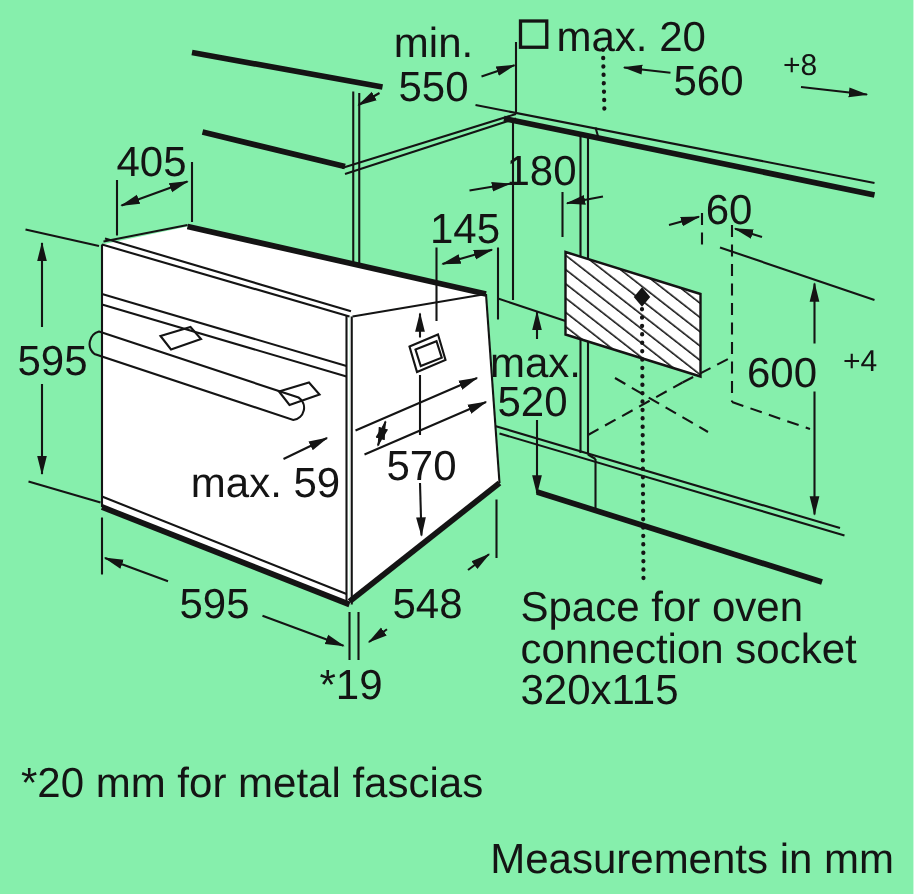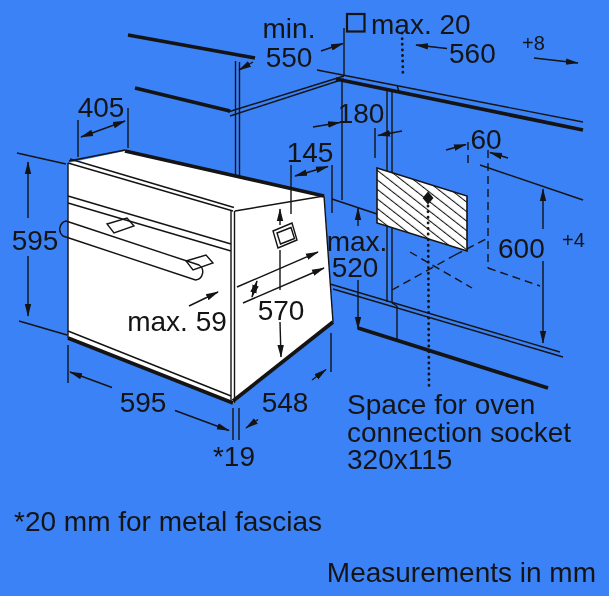--- a/index.html
+++ b/index.html
@@ -1,16 +1,16 @@
 <!DOCTYPE html>
 <html><head>
 <meta charset="utf-8">
 <style>
   html,body{margin:0;padding:0;background:#ffffff;}
-  #stage{position:relative;width:609px;height:596px;background:#3b82f6;overflow:hidden;
+  #stage{position:relative;width:609px;height:596px;background:#86efac;overflow:hidden;
          font-family:"Liberation Sans", sans-serif;}
   svg{display:block;}
   svg text{font-family:"Liberation Sans", sans-serif;fill:#141414;}
   .t28{font-size:28px;}
   .t20{font-size:20px;}
   .lt{stroke:#141414;stroke-width:1.4;fill:none;}
   .lk{stroke:#141414;stroke-width:3.8;fill:none;}
   .dsh{stroke:#141414;stroke-width:1.4;fill:none;stroke-dasharray:8 5;}
   .dot{stroke:#141414;stroke-width:2.8;fill:none;stroke-dasharray:0.2 5.4;stroke-linecap:round;}
   .fw{fill:#ffffff;stroke:none;}

